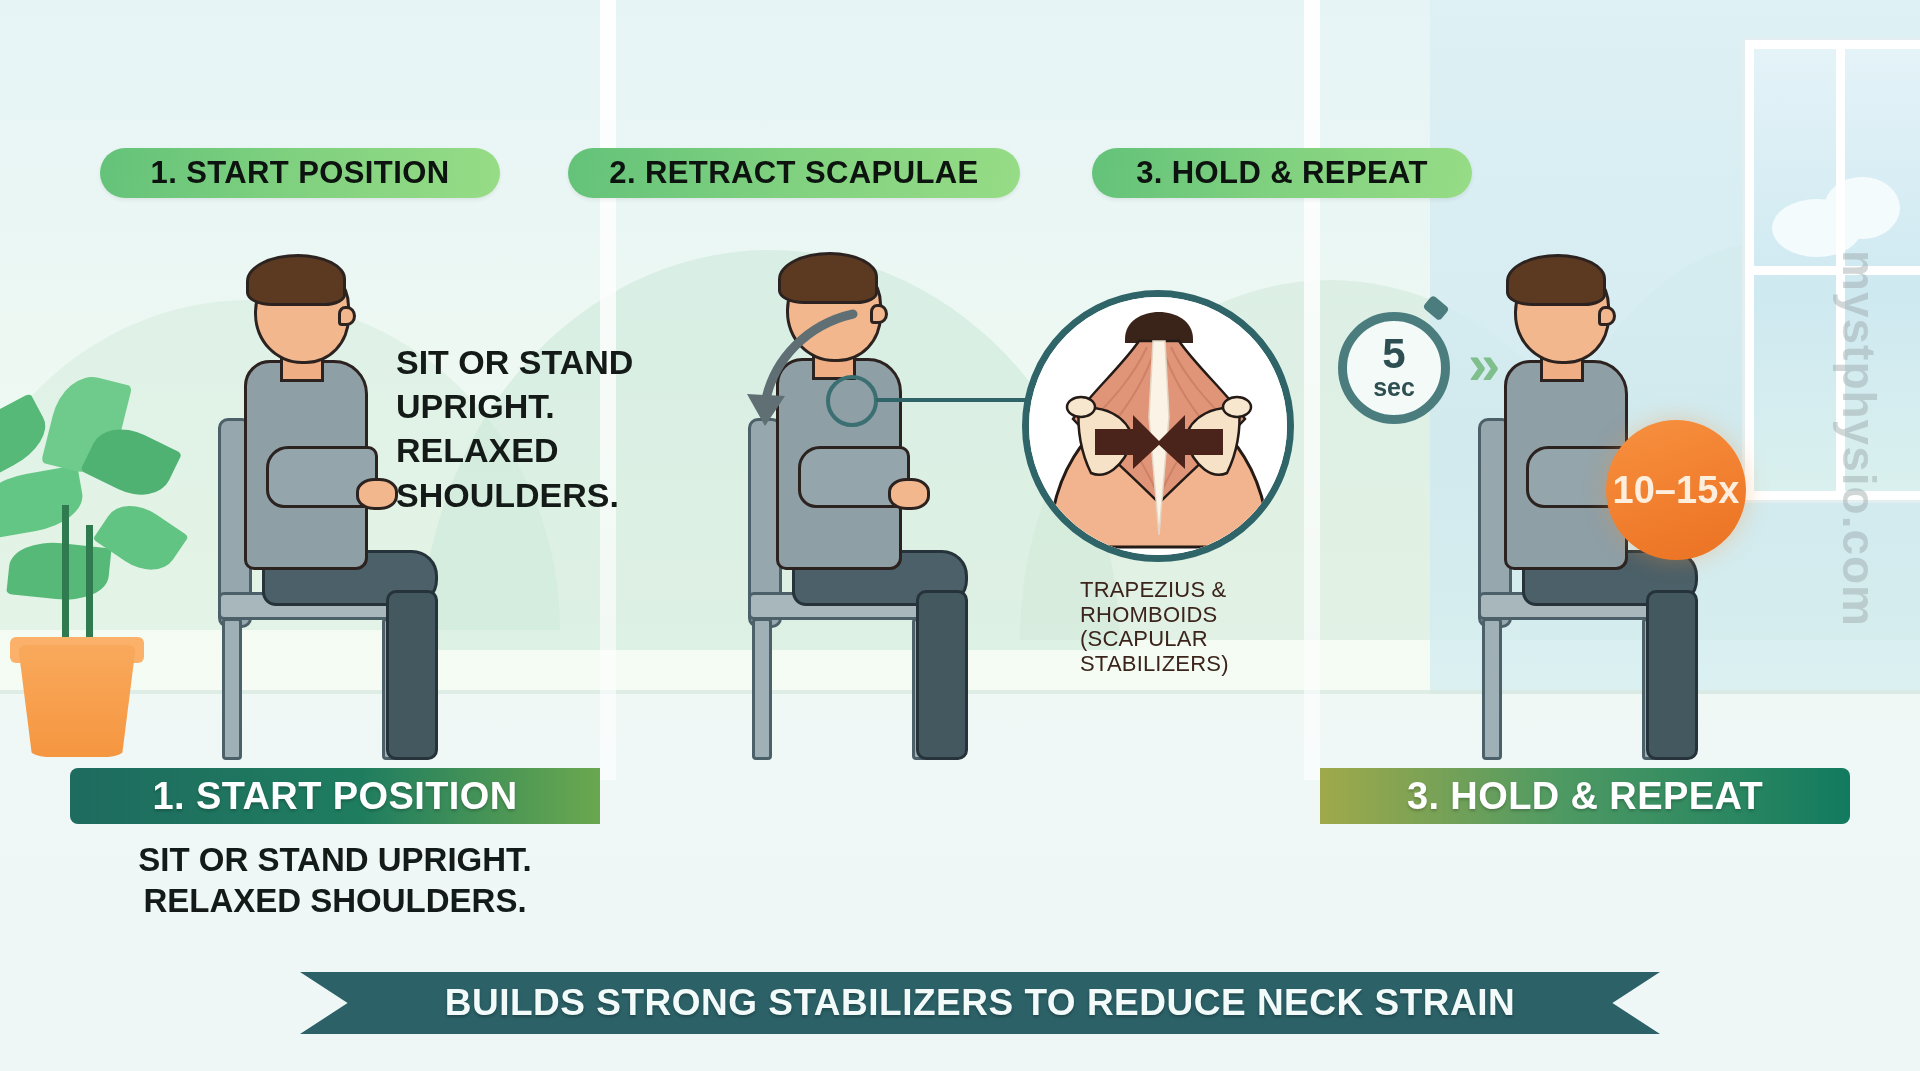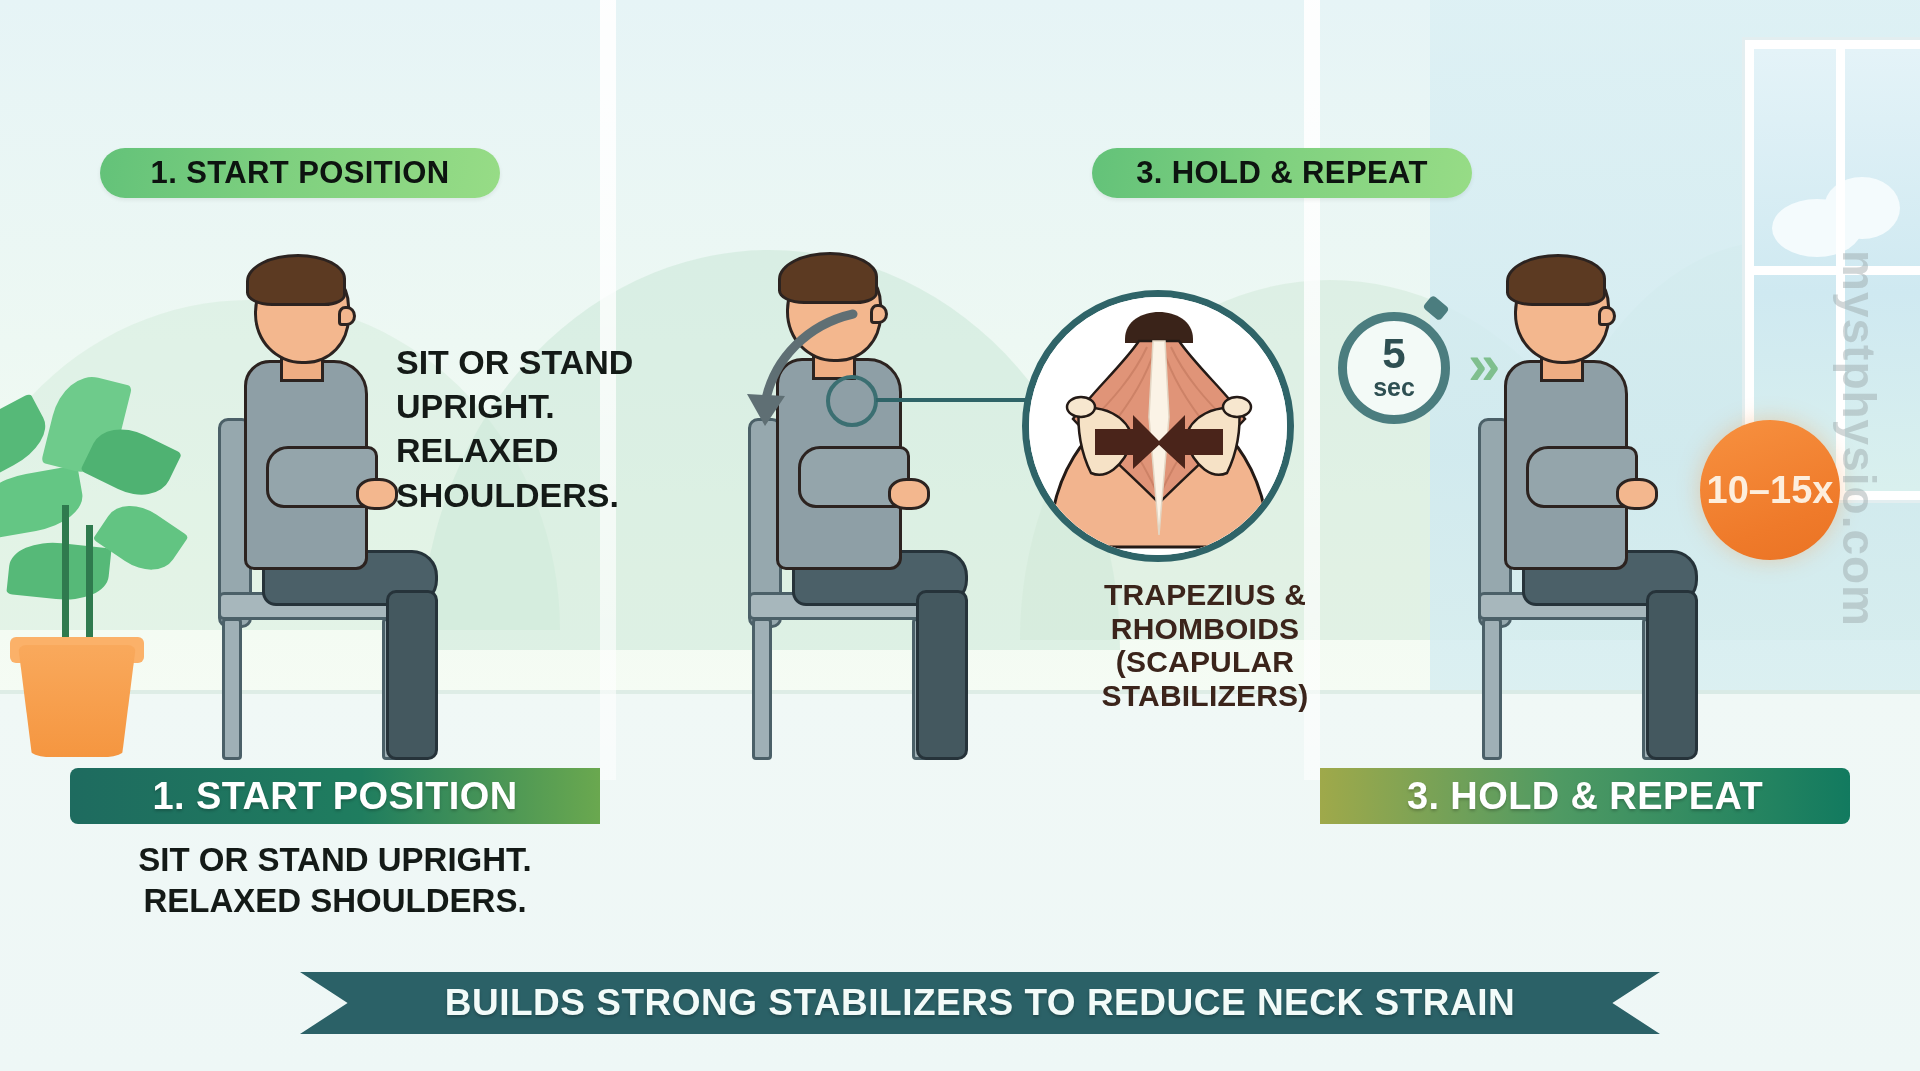--- a/index.html
+++ b/index.html
@@ -166,21 +166,21 @@
   }
 
   
   .anatomy {
     position:absolute; left:1022px; top:290px; width:272px; height:272px;
     border-radius:50%; overflow:hidden;
     border:7px solid #2f6468; background:#ffffff;
   }
   .anat-cap {
     position:absolute; left:1080px; top:578px; width:250px;
-    text-align:center; color:#3b241b; font-weight:bold; font-size:30px;
+    color:#3b241b; font-weight:normal; font-size:22px;
     line-height:1.12; letter-spacing:.2px;
   }
 
   
   .stopwatch {
     position:absolute; left:1338px; top:312px; width:112px; height:112px;
     border:9px solid #4b7d7f; border-radius:50%;
     background:#f3faf7;
     display:flex; flex-direction:column; align-items:center; justify-content:center;
   }
@@ -190,21 +190,21 @@
     position:absolute; left:1425px; top:300px; width:22px; height:16px;
     background:#4b7d7f; border-radius:4px; transform:rotate(40deg);
   }
   .chev {
     position:absolute; left:1468px; top:335px;
     color:#7fbf8e; font-size:58px; font-weight:bold; line-height:1;
   }
 
   
   .reps {
-    position:absolute; left:1700px; top:420px; width:140px; height:140px;
+    position:absolute; left:1606px; top:420px; width:140px; height:140px;
     border-radius:50%;
     background:linear-gradient(160deg,#f79140 0%, #ef7a2a 70%, #ea7324 100%);
     display:flex; align-items:center; justify-content:center;
     color:#fdeedd; font-weight:bold; font-size:38px;
     box-shadow:0 0 22px rgba(247,145,64,.35);
   }
 
   
   .capbar {
     position:absolute; height:56px;
@@ -290,20 +290,21 @@
     <div style="position:absolute; left:86px; top:170px; width:7px; height:130px; background:#2f7a4e;"></div>
     <div class="pot-rim"></div>
     <div class="pot"></div>
   </div>
 
   <div class="col-div" style="left:600px;"></div>
   <div class="col-div" style="left:1304px;"></div>
 
 
   <div class="badge b1">1. START POSITION</div>
+  <div class="badge b2">2. RETRACT SCAPULAE</div>
   <div class="badge b3">3. HOLD &amp; REPEAT</div>
 
   <div class="figure" style="left:170px; top:250px; width:420px; height:470px;">
 
     <div class="chair-back" style="left:48px; top:168px; width:34px; height:210px;"></div>
     <div class="chair-seat" style="left:48px; top:342px; width:200px; height:28px;"></div>
     <div class="chair-leg" style="left:52px; top:368px; width:20px; height:142px;"></div>
     <div class="chair-leg" style="left:212px; top:368px; width:18px; height:142px;"></div>
 
     <div class="thigh" style="left:92px; top:300px; width:176px; height:56px;"></div>

